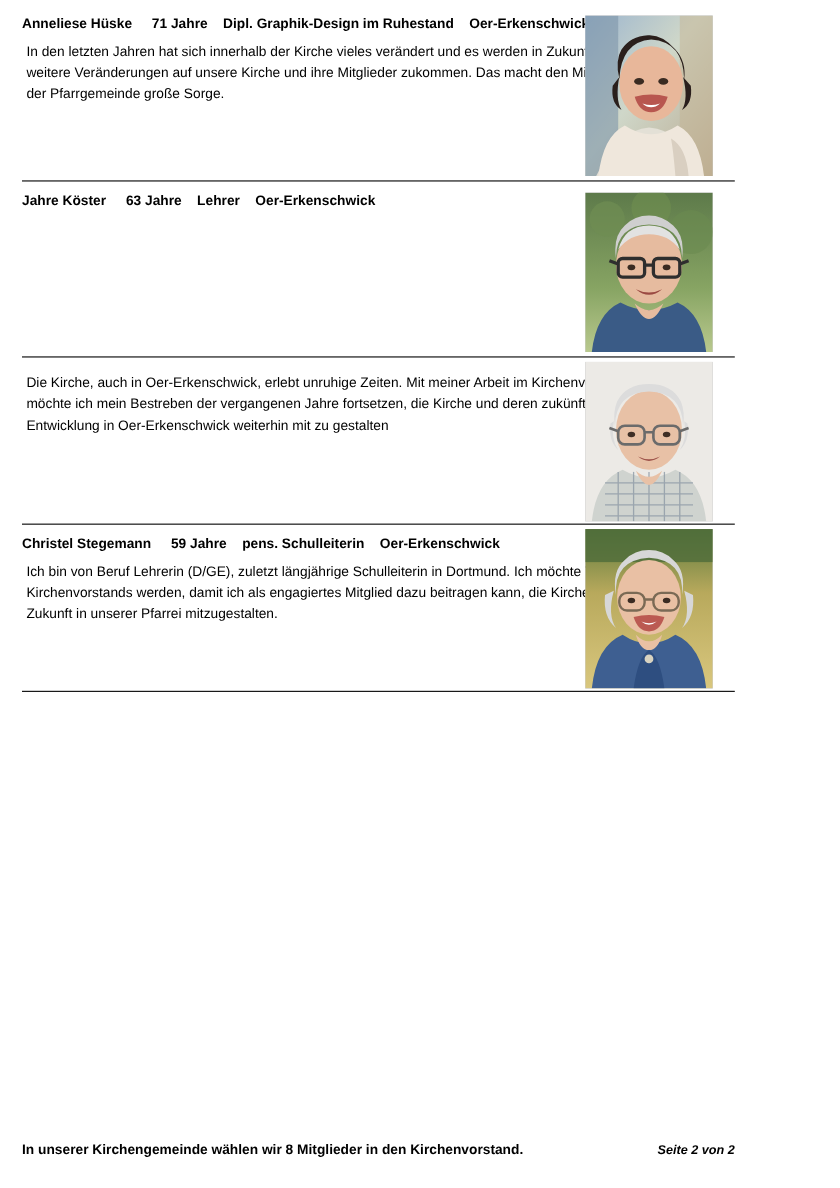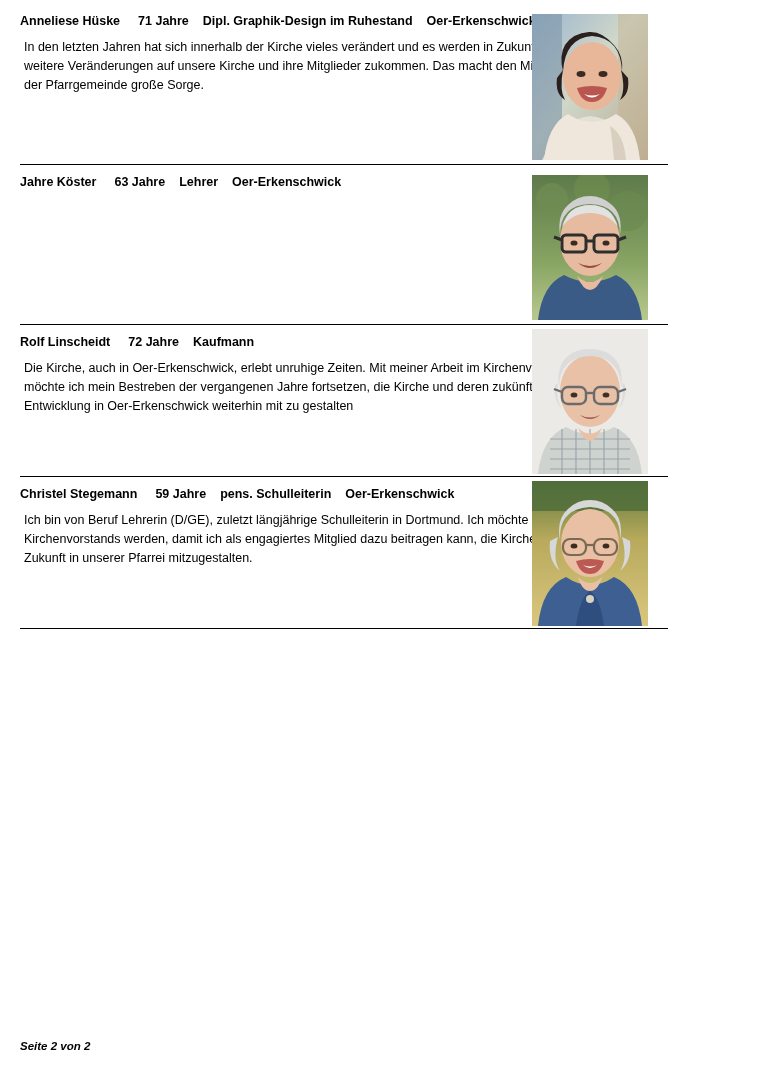--- a/index.html
+++ b/index.html
@@ -156,23 +156,20 @@
         <ellipse cx="42" cy="68" rx="3.5" ry="2.6" fill="#3a2b22"></ellipse>
         <ellipse cx="74" cy="68" rx="3.5" ry="2.6" fill="#3a2b22"></ellipse>
         <path d="M46 88 q12 6 24 0 q-12 10 -24 0 z" fill="#9b4a42"></path>
         <path d="M32 100 q26 14 52 0 q22 10 26 45 h-104 q4 -35 26 -45 z" fill="#3a5b86"></path>
         <path d="M45 101 q13 12 26 0 q-6 14 -13 14 q-7 0 -13 -14 z" fill="#e6bb9f"></path>
       </svg>
     </div>
   </div>
 
   <div class="candidate c3">
-    <div class="headline">
-      <span class="seg">Rolf Linscheidt</span><span class="sp-lg"></span><span class="seg">72 Jahre</span><span class="sp-md"></span><span class="seg">Kaufmann</span><span class="seg"></span>
-    </div>
     <div class="body-col">
       <p class="para">Die Kirche, auch in Oer-Erkenschwick, erlebt unruhige Zeiten. Mit meiner Arbeit im Kirchenvorstand möchte ich mein Bestreben der vergangenen Jahre fortsetzen, die Kirche und deren zukünftige Entwicklung in Oer-Erkenschwick weiterhin mit zu gestalten</p>
     </div>
     <div class="photo" style="top:4px; height:145px;">
       <svg viewBox="0 0 116 145" preserveAspectRatio="xMidYMid slice">
         <rect x="0" y="0" width="116" height="145" fill="#eceae6"></rect>
         <ellipse cx="58" cy="62" rx="30" ry="36" fill="#e8c1a6"></ellipse>
         <path d="M27 58 q1 -30 31 -31 q30 1 31 31 q2 -12 -2 -22 q-8 -16 -29 -16 q-21 0 -29 16 q-4 10 -2 22 z" fill="#dcdcdc"></path>
         <path d="M26 54 q-3 16 4 26 q-9 -8 -7 -24 z" fill="#dcdcdc"></path>
         <path d="M90 54 q3 16 -4 26 q9 -8 7 -24 z" fill="#dcdcdc"></path>
@@ -235,16 +232,17 @@
         <path d="M46 96 q12 12 24 0 q-4 14 -12 14 q-8 0 -12 -14 z" fill="#e9c0a4"></path>
         <path d="M58 110 q-10 6 -14 35 h28 q-4 -29 -14 -35 z" fill="#2e4e80"></path>
         <circle cx="58" cy="118" r="4" fill="#d8d2c0"></circle>
       </svg>
     </div>
   </div>
 
   <div class="divider-bottom"></div>
 
   <div class="footer">
+    <span class="footer-note">In unserer Kirchengemeinde wählen wir 8 Mitglieder in den Kirchenvorstand.</span>
     <span class="footer-page">Seite 2 von 2</span>
   </div>
 
 </div>
 
 </body></html>

